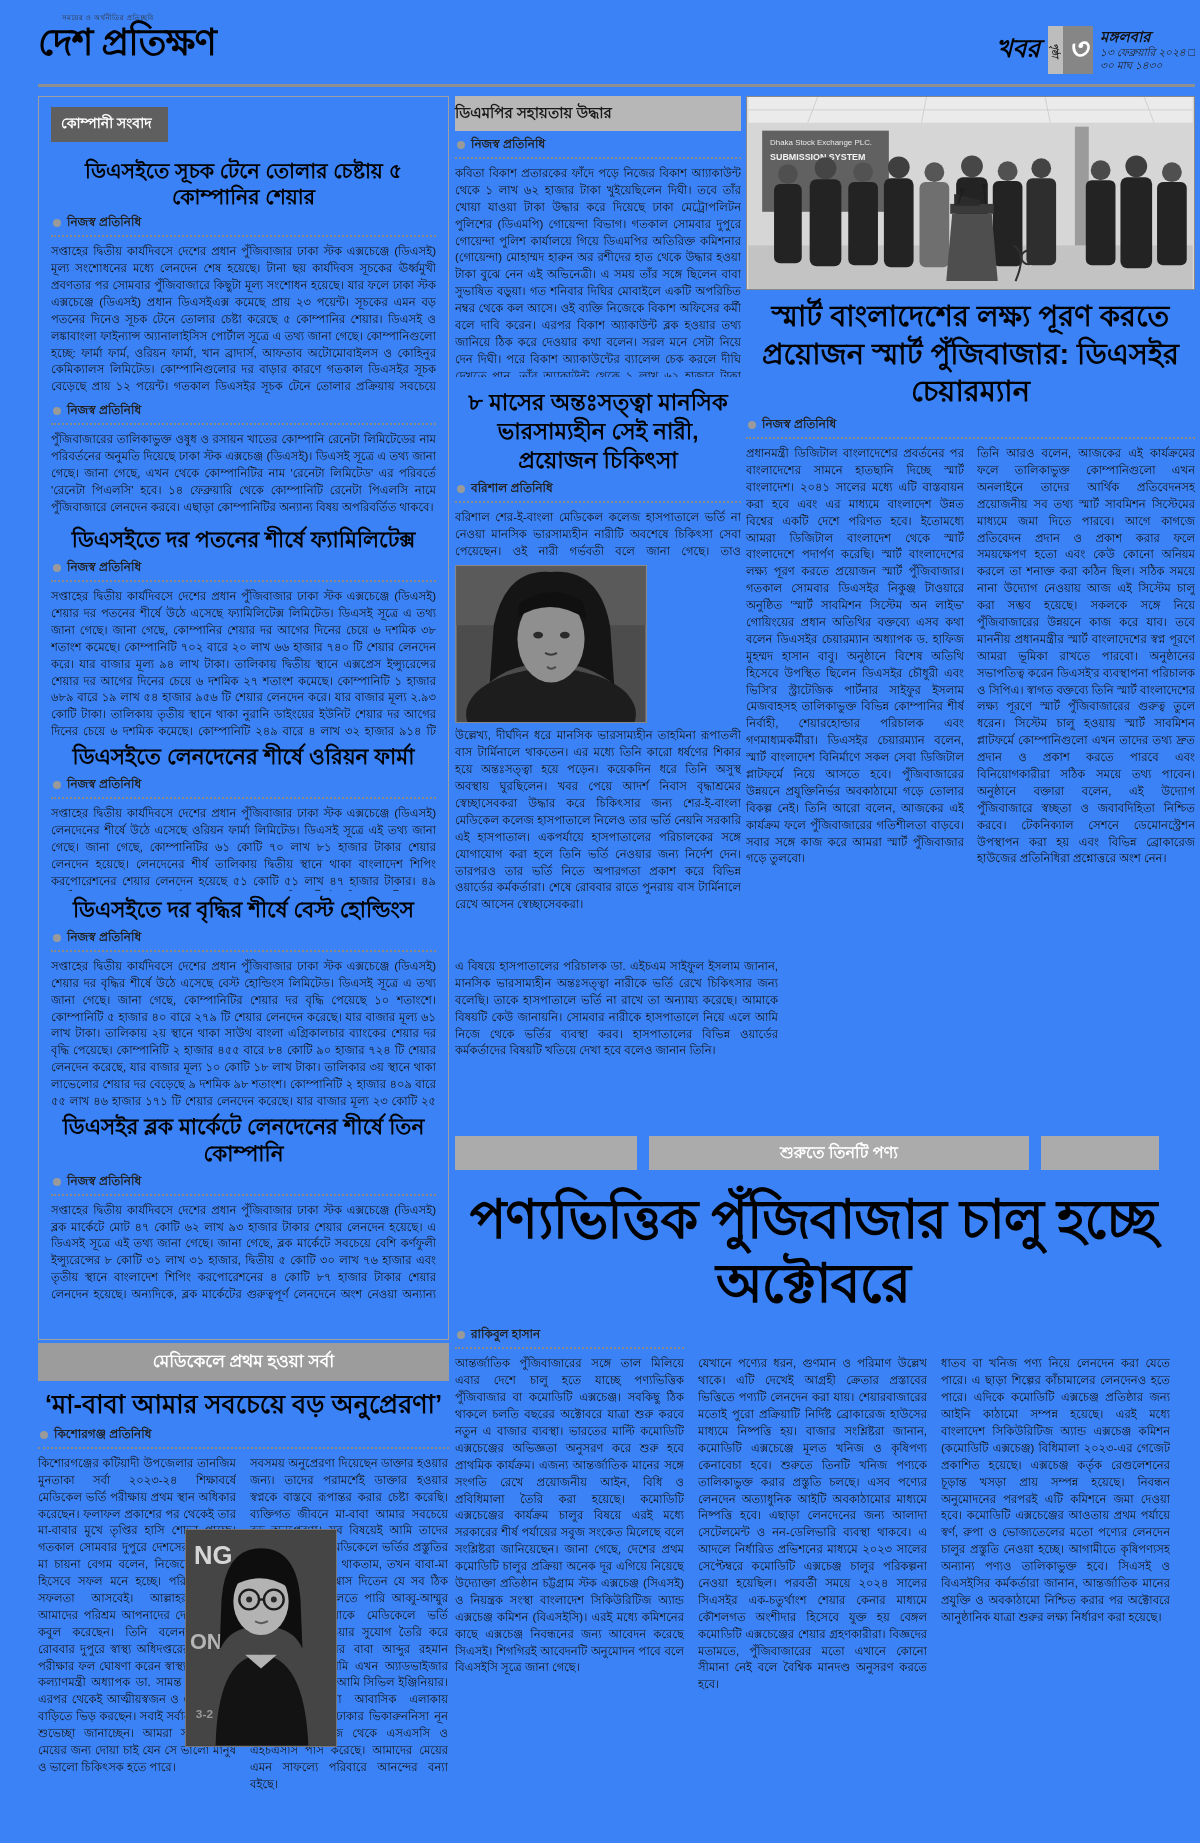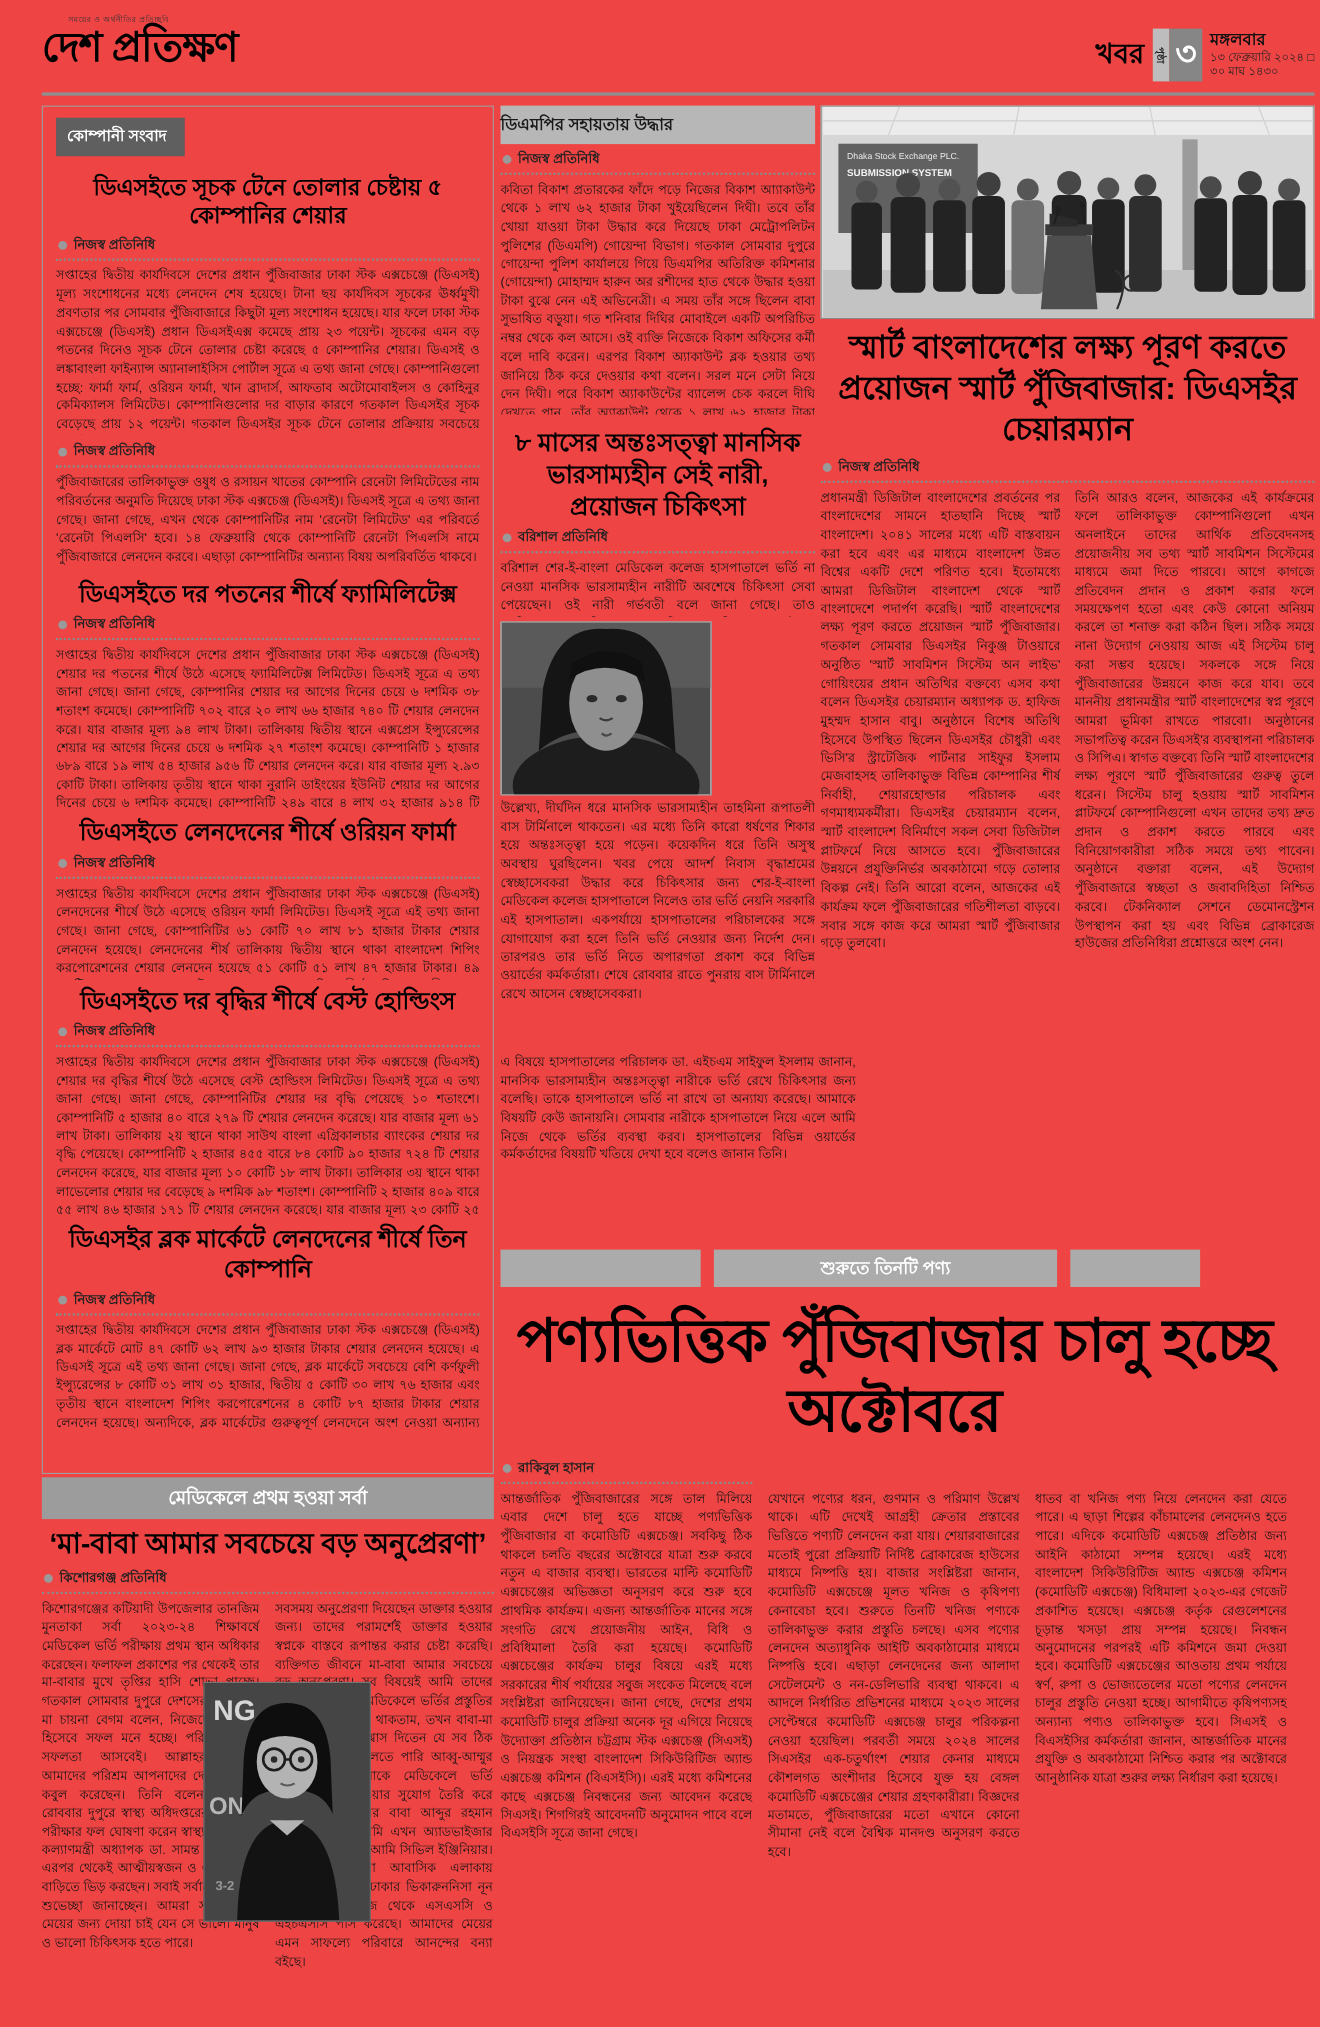--- a/index.html
+++ b/index.html
@@ -1,26 +1,26 @@
 <!DOCTYPE html>
 <html><head>
 <meta charset="utf-8">
 <style>
   * { margin:0; padding:0; box-sizing:border-box; }
   html,body { background:#e8e8e8; }
   .page {
     position:relative; width:1200px; height:1843px; margin:0 auto;
-    background:#ef4444; overflow:hidden;
+    background:#3b82f6; overflow:hidden;
     font-family:"Liberation Sans","DejaVu Sans",sans-serif; color:#111;
   }
   
   .masthead { position:absolute; left:38px; top:12px; width:320px; }
   .tagline  { font-size:7px; color:#333; letter-spacing:.5px; margin-left:24px; }
   .logo     { font-size:37px; font-weight:800; color:#000; line-height:1.05; letter-spacing:-1px; }
-  .hdr-right { position:absolute; top:26px; left:996px; display:flex; align-items:center; }
+  .hdr-right { position:absolute; top:26px; left:996px; display:flex; align-items:center;font-style:italic; }
   .hdr-khobor { font-size:25px; font-weight:800; color:#000; margin-right:8px; }
   .page-word-box { width:20px; height:48px; background:#bdbdbd; color:#222;
     display:flex; align-items:center; justify-content:center; }
   .page-word-box span { writing-mode:vertical-rl; font-size:9px; font-weight:700; }
   .page-num-box { width:48px; height:48px; background:#868686; color:#fff;
     display:flex; align-items:center; justify-content:center; font-size:30px; font-weight:800; margin-right:7px; }
   .date-block { line-height:1.25; }
   .weekday { font-size:15px; font-weight:800; }
   .dateline { font-size:10.5px; color:#222; }
   .hdr-rule { position:absolute; left:38px; top:84px; width:1157px; height:3px; background:#8f8f8f; }
@@ -55,21 +55,21 @@
   
   .smart-sec { position:absolute; left:746px; top:96px; width:449px; }
   .smart-headline { font-size:29px; line-height:1.3; margin-top:8px; }
   .smart-cols { display:flex; gap:13px; margin-top:2px; }
   .smart-col { width:218px; height:664px; }
 
   
   .commodity-sec { position:absolute; left:455px; top:1136px; width:716px; }
   .seg-bar { display:flex; gap:12px; height:34px; }
   .seg { background:#ababab; height:34px; }
-  .seg1 { width:182px; } .seg2 { width:312px; color:#fff; font-size:16px; font-weight:800;
+  .seg1 { width:182px; } .seg2 { width:380px; color:#fff; font-size:16px; font-weight:800;
     display:flex; align-items:center; justify-content:center; } .seg3 { width:118px; }
   .commodity-headline { font-size:54px; line-height:1.18; letter-spacing:-1px; margin-top:18px; }
   .commodity-cols { display:flex; gap:14px; margin-top:2px; }
   .commodity-col { width:229px; height:414px; }
 
   
   .medical-sec { position:absolute; left:38px; top:1343px; width:411px; }
   .med-kicker { background:#9c9c9c; color:#fff; font-size:17px; font-weight:800; text-align:center; padding:5px 0; }
   .med-headline { font-size:25.5px; line-height:1.25; margin-top:8px; }
   .med-cols { display:flex; gap:14px; margin-top:2px; }

